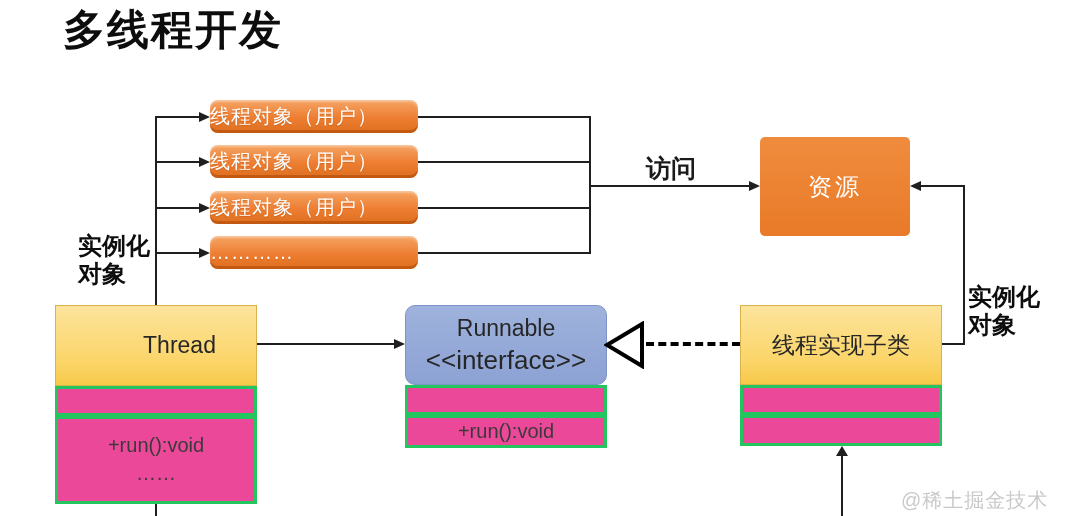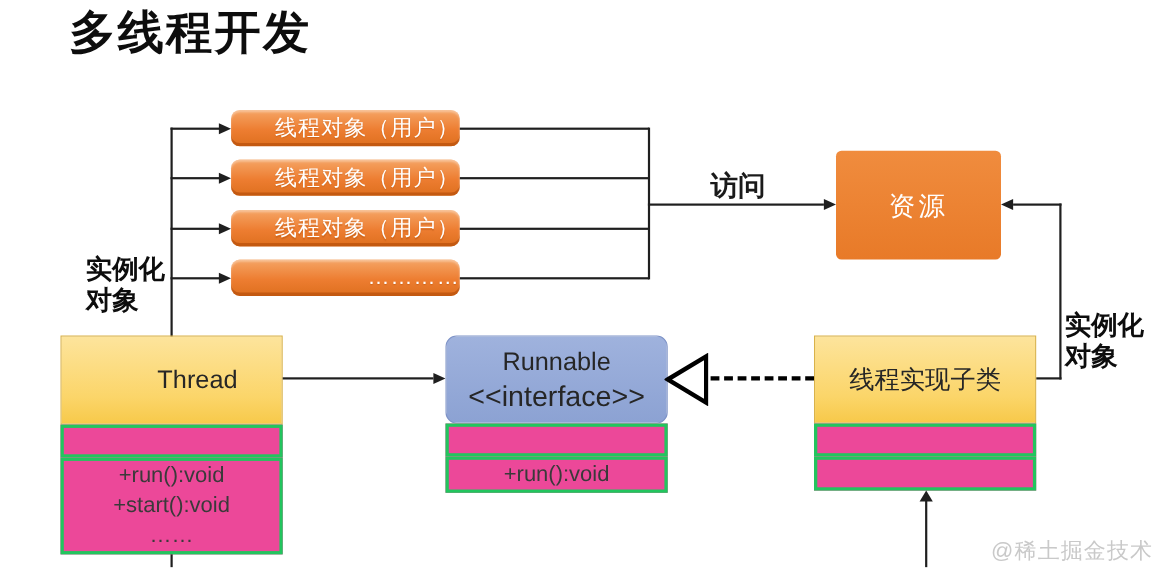--- a/index.html
+++ b/index.html
@@ -29,21 +29,21 @@
   .arr-u { position:absolute; width:0; height:0;
            border-left:6px solid transparent; border-right:6px solid transparent;
            border-bottom:10px solid #1f1f1f; }
   
   .obox {
     position:absolute; left:210px; width:208px; height:33px;
     border-radius:8px;
     background:linear-gradient(180deg,#F5A565 0%,#ED7D31 55%,#DE6F1E 100%);
     box-shadow: inset 0 2px 2px rgba(255,255,255,.35), inset 0 -3px 0 rgba(177,73,6,.6);
     color:#fff; font-size:20px; letter-spacing:1px;
-    display:flex; align-items:center; justify-content:flex-end;
+    display:flex; align-items:center; justify-content:flex-start;
     text-shadow:0 1px 1px rgba(160,70,0,.35);
   }
   
   .resource {
     position:absolute; left:760px; top:137px; width:150px; height:99px;
     border-radius:5px;
     background:linear-gradient(180deg,#F08C3E 0%,#E87A28 100%);
     color:#fff; font-size:24px; letter-spacing:3px;
     display:flex; align-items:center; justify-content:center;
   }
@@ -127,21 +127,20 @@
     <div>实例化</div>
     <div>对象</div>
   </div>
 
   <div class="sec hdr hdr-yellow" style="left:55px; top:305px; height:81px;padding-left:47px;">
     <div>Thread</div>
   </div>
   <div class="sec" style="left:55px; top:386px; height:30px;"></div>
   <div class="sec methods" style="left:55px; top:416px; height:88px;">
     <div>+run():void</div>
-    <div>+start():void</div>
     <div>……</div>
   </div>
   <div class="vline" style="left:155px; top:504px; height:12px;"></div>
 
   <div class="hline" style="left:257px; top:343px; width:137px;"></div>
   <div class="arr-r" style="left:394px; top:339px;"></div>
 
   <div class="sec hdr hdr-blue" style="left:405px; top:305px; height:80px;border-radius:10px;">
     <div>Runnable</div>
     <div style="font-size:26px;">&lt;&lt;interface&gt;&gt;</div>

